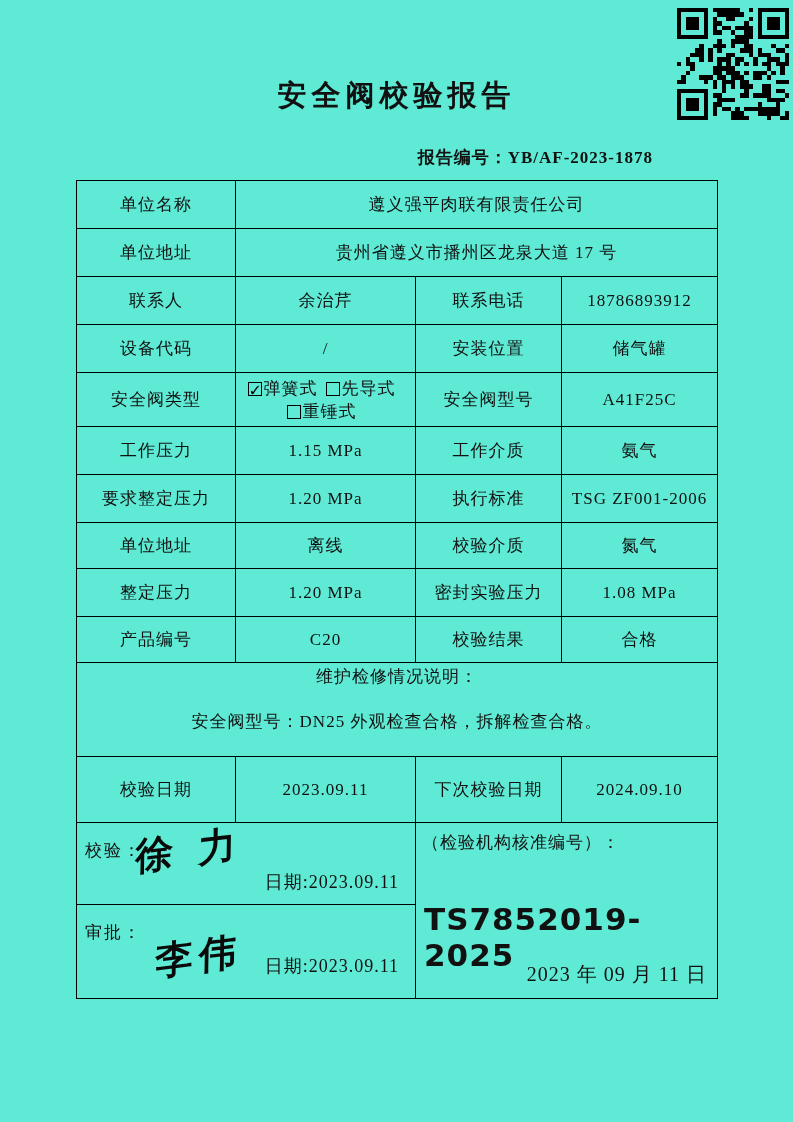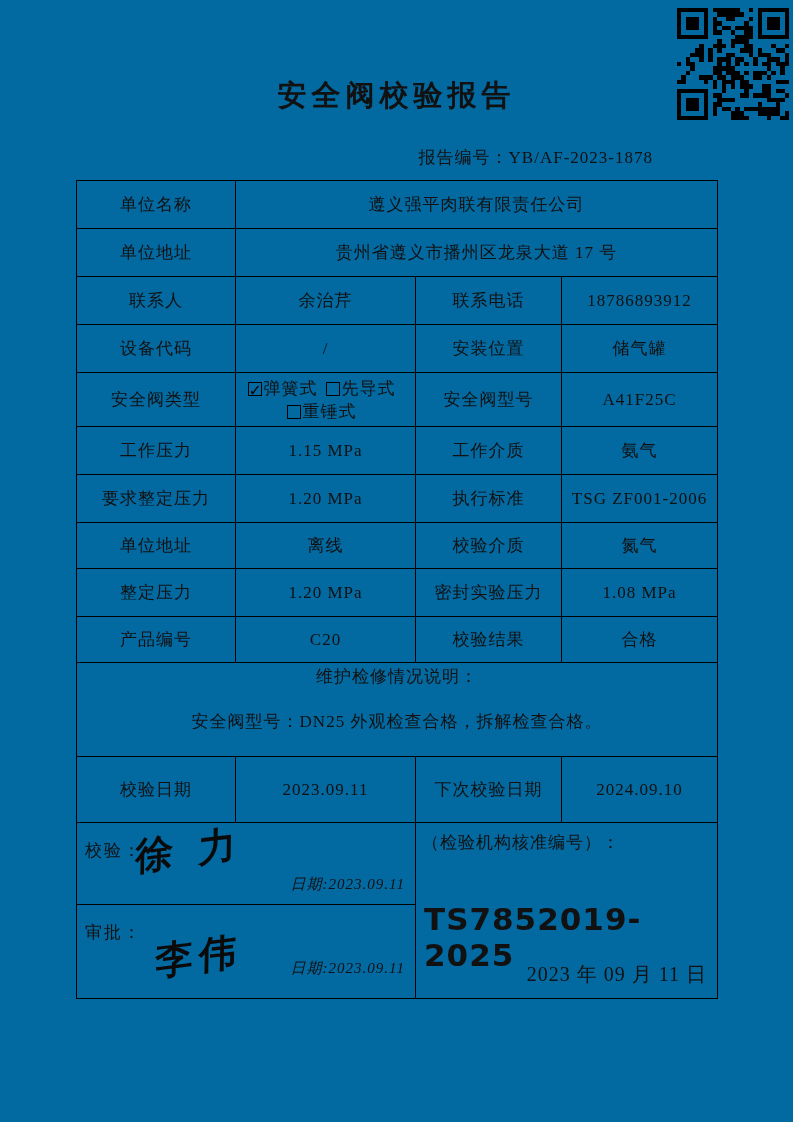--- a/index.html
+++ b/index.html
@@ -1,33 +1,33 @@
 <!DOCTYPE html>
 <html><head>
 <meta charset="utf-8">
 <style>
   * { margin:0; padding:0; box-sizing:border-box; }
   html,body { background:#888; }
   body { font-family:"Liberation Serif","DejaVu Serif",serif; color:#111; }
   .page {
-    position:relative; width:793px; height:1122px; background:#0369a1;
+    position:relative; width:793px; height:1122px; background:#5eead4;
     margin:0 auto; overflow:hidden;
   }
   
   .qr { position:absolute; top:8px; right:4px; width:112px; height:112px; }
   .qr svg { display:block; width:112px; height:112px; }
   
   .title {
     position:absolute; top:76px; left:0; width:100%;
     text-align:center; font-size:29px; font-weight:bold; letter-spacing:5px;
   }
   
   .report-no {
     position:absolute; top:146px; right:140px;
-    font-size:17px; letter-spacing:1px; white-space:nowrap;
+    font-size:17px; letter-spacing:1px; white-space:nowrap;font-weight:bold;
   }
   
   table.report {
     position:absolute; top:180px; left:76px; width:641px;
     border-collapse:collapse; table-layout:fixed;
   }
   table.report td {
     border:1.6px solid #000; text-align:center; vertical-align:middle;
     font-size:17px; letter-spacing:1px; padding:0 4px; overflow:hidden;
   }
@@ -50,21 +50,21 @@
   
   td.sig-cell { position:relative; text-align:left; vertical-align:top; }
   .sig-label { position:absolute; top:16px; left:8px; font-size:17px; letter-spacing:2px; }
   .sig-name {
     position:absolute; font-size:38px; font-weight:bold;
     transform:rotate(-7deg) skewX(-8deg); letter-spacing:6px; white-space:nowrap;
     font-family:"DejaVu Sans","Liberation Sans",sans-serif; color:#0a0a0a;
   }
   .sig-name.cal { left:58px; top:2px; }
   .sig-name.app { left:78px; top:26px; }
-  .sig-date { position:absolute; right:10px; font-size:15px; white-space:nowrap; letter-spacing:1px;font-style:italic; }
+  .sig-date { position:absolute; right:16px; font-size:18px; white-space:nowrap; letter-spacing:1px; }
   .sig-date.cal { bottom:10px; }
   .sig-date.app { bottom:20px; }
   
   td.agency-cell { position:relative; text-align:left; vertical-align:top; }
   .agency-label { position:absolute; top:8px; left:6px; font-size:17px; letter-spacing:1px; }
   .agency-no {
     position:absolute; top:78px; left:8px; width:100%; text-align:left;
     font-size:31px; font-weight:bold; letter-spacing:1px;
     font-family:"DejaVu Sans","Liberation Sans",sans-serif;
   }

